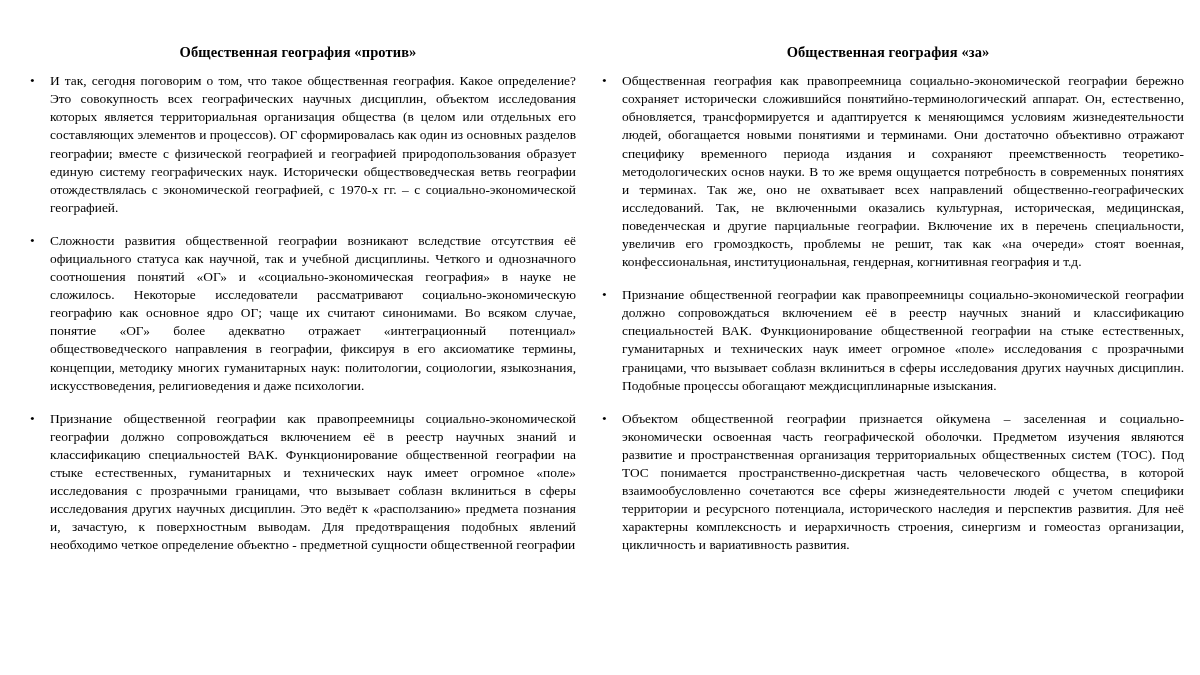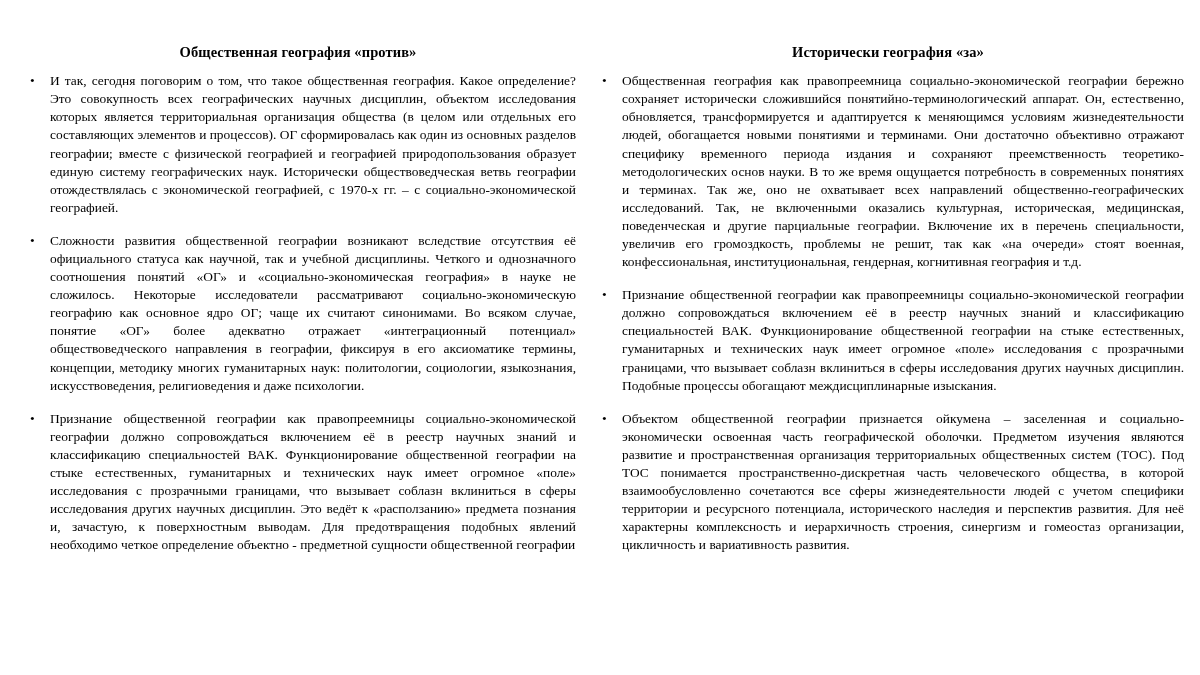--- a/index.html
+++ b/index.html
@@ -104,21 +104,21 @@
           <span class="bullet-text">Сложности развития общественной географии возникают вследствие отсутствия её официального статуса как научной, так и учебной дисциплины. Четкого и однозначного соотношения понятий «ОГ» и «социально-экономическая география» в науке не сложилось. Некоторые исследователи рассматривают социально-экономическую географию как основное ядро ОГ; чаще их считают синонимами. Во всяком случае, понятие «ОГ» более адекватно отражает «интеграционный потенциал» обществоведческого направления в географии, фиксируя в его аксиоматике термины, концепции, методику многих гуманитарных наук: политологии, социологии, языкознания, искусствоведения, религиоведения и даже психологии.</span>
         </li>
         <li class="bullet-item">
           <span class="bullet-marker">•</span>
           <span class="bullet-text">Признание общественной географии как правопреемницы социально-экономической географии должно сопровождаться включением её в реестр научных знаний и классификацию специальностей ВАК. Функционирование общественной географии на стыке естественных, гуманитарных и технических наук имеет огромное «поле» исследования с прозрачными границами, что вызывает соблазн вклиниться в сферы исследования других научных дисциплин. Это ведёт к «расползанию» предмета познания и, зачастую, к поверхностным выводам. Для предотвращения подобных явлений необходимо четкое определение объектно - предметной сущности общественной географии</span>
         </li>
       </ul>
     </section>
 
     <section class="column column-right">
-      <h2 class="column-heading">Исторически география «за»</h2>
+      <h2 class="column-heading">Общественная география «за»</h2>
       <ul class="bullet-list">
         <li class="bullet-item">
           <span class="bullet-marker">•</span>
           <span class="bullet-text">Общественная география как правопреемница социально-экономической географии бережно сохраняет исторически сложившийся понятийно-терминологический аппарат. Он, естественно, обновляется, трансформируется и адаптируется к меняющимся условиям жизнедеятельности людей, обогащается новыми понятиями и терминами. Они достаточно объективно отражают специфику временного периода издания и сохраняют преемственность теоретико-методологических основ науки. В то же время ощущается потребность в современных понятиях и терминах. Так же, оно не охватывает всех направлений общественно-географических исследований. Так, не включенными оказались культурная, историческая, медицинская, поведенческая и другие парциальные географии. Включение их в перечень специальности, увеличив его громоздкость, проблемы не решит, так как «на очереди» стоят военная, конфессиональная, институциональная, гендерная, когнитивная география и т.д.</span>
         </li>
         <li class="bullet-item">
           <span class="bullet-marker">•</span>
           <span class="bullet-text">Признание общественной географии как правопреемницы социально-экономической географии должно сопровождаться включением её в реестр научных знаний и классификацию специальностей ВАК. Функционирование общественной географии на стыке естественных, гуманитарных и технических наук имеет огромное «поле» исследования с прозрачными границами, что вызывает соблазн вклиниться в сферы исследования других научных дисциплин. Подобные процессы обогащают междисциплинарные изыскания.</span>
         </li>
         <li class="bullet-item">

